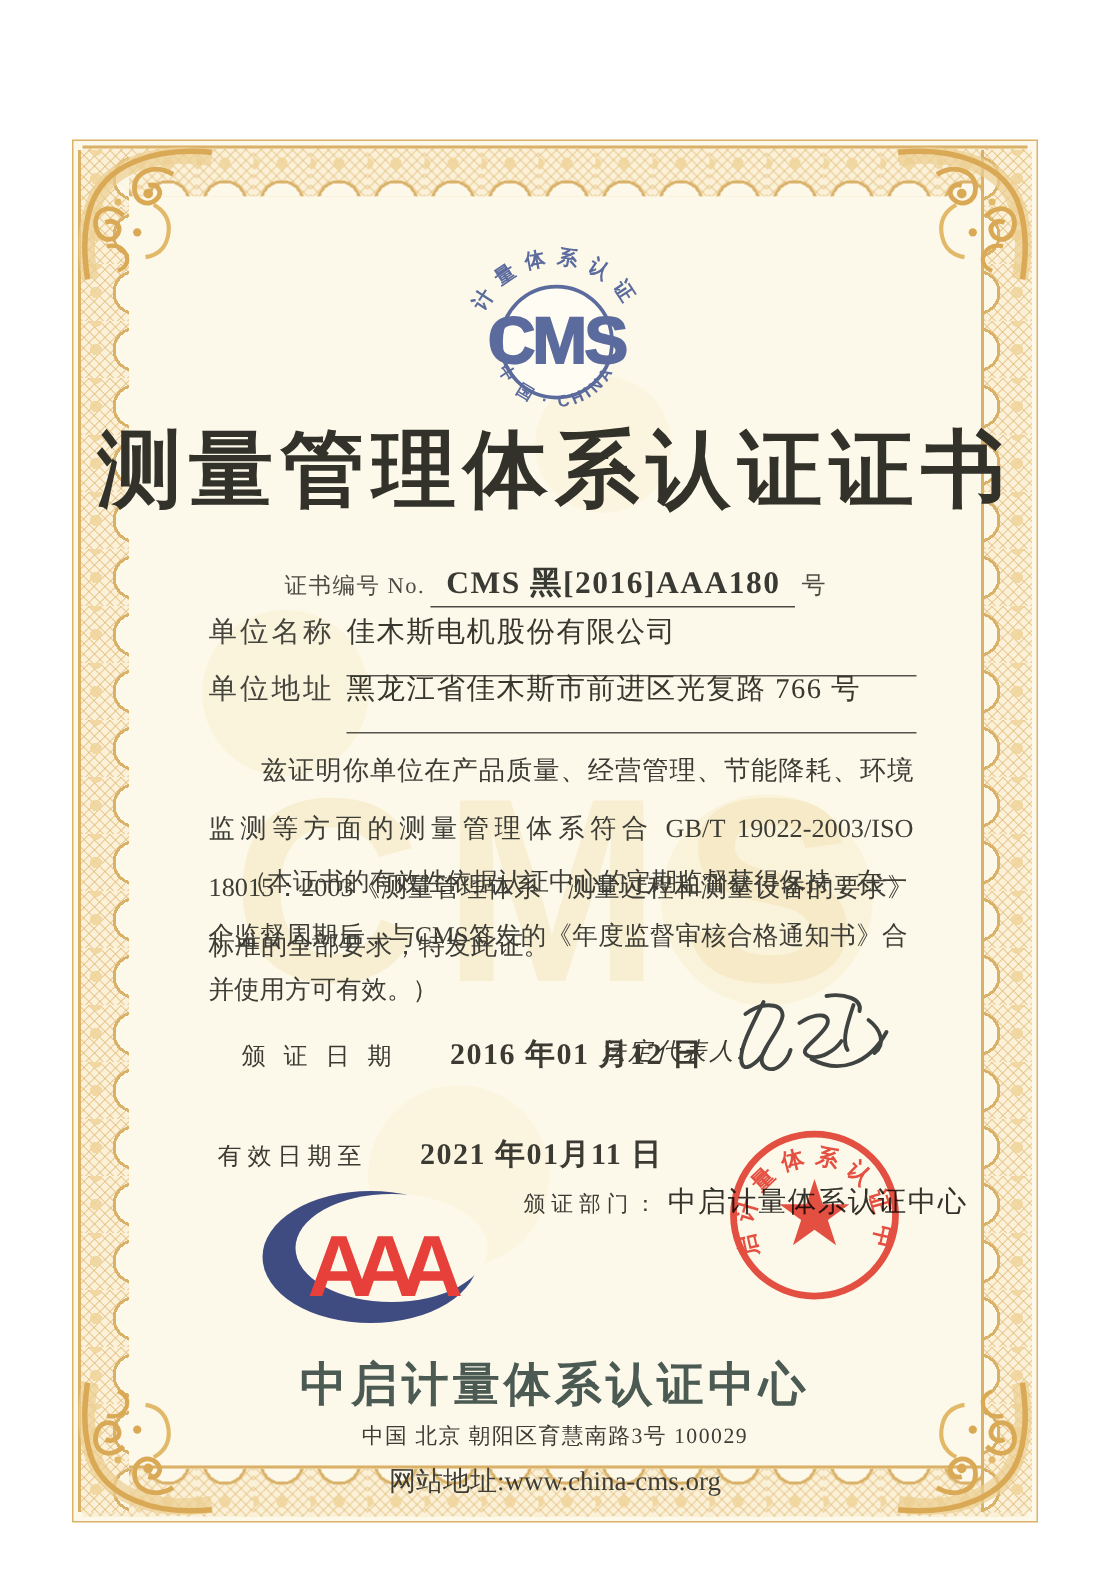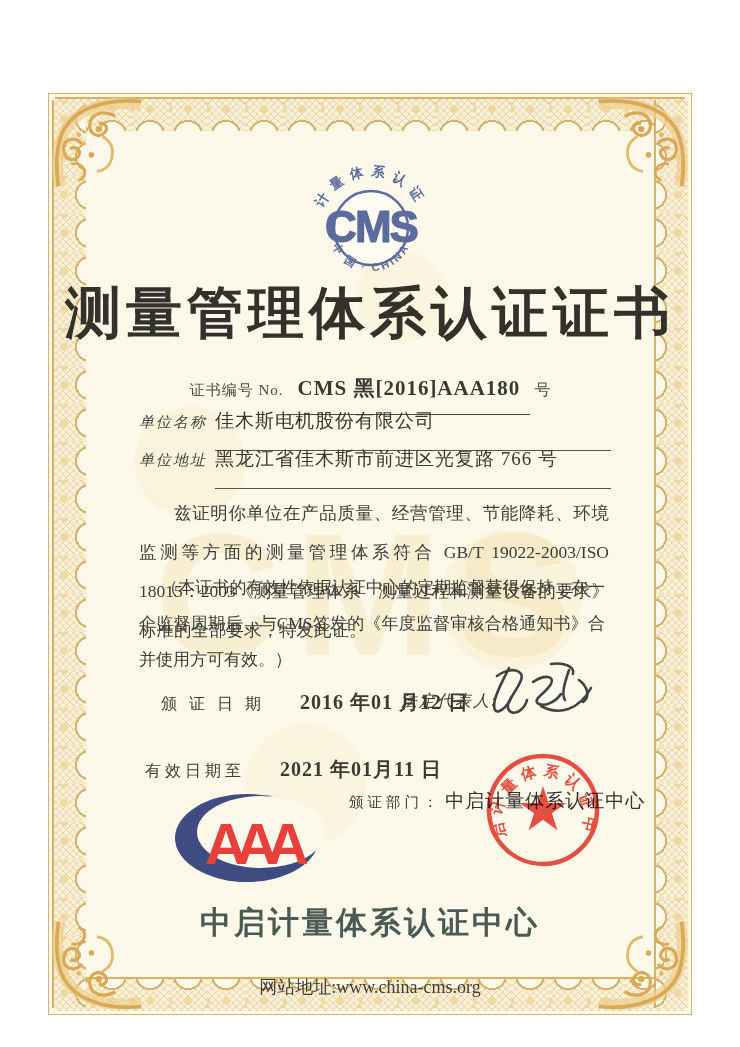--- a/index.html
+++ b/index.html
@@ -63,26 +63,26 @@
   .title{
     position:absolute;left:0;right:0;top:182px;text-align:center;
     font-family:"Liberation Sans","DejaVu Sans",sans-serif;
     font-weight:900;font-size:56px;letter-spacing:5px;color:#32322a;
   }
   
   .certno{position:absolute;left:0;right:0;top:280px;text-align:center;color:#4b4b44;}
   .certno .lbl{font-size:15px;letter-spacing:1px;}
   .certno .val{
     font-size:21px;font-weight:bold;color:#3a3a34;letter-spacing:1px;
-    border-bottom:1.5px solid #4b4b44;padding:0 10px 14px 10px;
+    border-bottom:1.5px solid #4b4b44;padding:0 10px 4px 10px;
   }
   .certno .suf{font-size:16px;}
   
   .field-row{position:absolute;left:90px;right:80px;display:flex;align-items:baseline;}
-  .field-row .flabel{font-size:15px;color:#45453e;letter-spacing:2px;white-space:nowrap;margin-right:8px;font-style:italic;}
+  .field-row .flabel{font-size:19px;color:#45453e;letter-spacing:2px;white-space:nowrap;margin-right:8px;}
   .field-row .fvalue{
     flex:1;font-size:19px;color:#38382f;letter-spacing:1px;
     border-bottom:1.5px solid #55544c;padding-bottom:16px;white-space:nowrap;
   }
   .field-name{top:314px;}
   .field-addr{top:352px;}
   
   .para1{
     position:absolute;left:90px;right:82px;top:400px;
     font-size:17.5px;line-height:39px;color:#3d3d36;text-align:justify;text-indent:2em;
@@ -228,15 +228,16 @@
     </text>
   </svg>
 
   <svg class="aaa-logo" viewBox="0 0 170 98">
     <ellipse cx="80" cy="48" rx="72" ry="44" fill="#3f4c82"></ellipse>
     <ellipse cx="94" cy="42" rx="64" ry="36" fill="#fdf9ea"></ellipse>
     <text x="38" y="74" font-family="Liberation Sans, sans-serif" font-size="58" font-weight="900" fill="#e7403a" letter-spacing="-11">AAA</text>
   </svg>
 
   <div class="footer-name">中启计量体系认证中心</div>
+  <div class="footer-address">中国  北京  朝阳区育慧南路3号  100029</div>
   <div class="footer-web">网站地址:www.china-cms.org</div>
 
 </div>
 
 </body></html>

